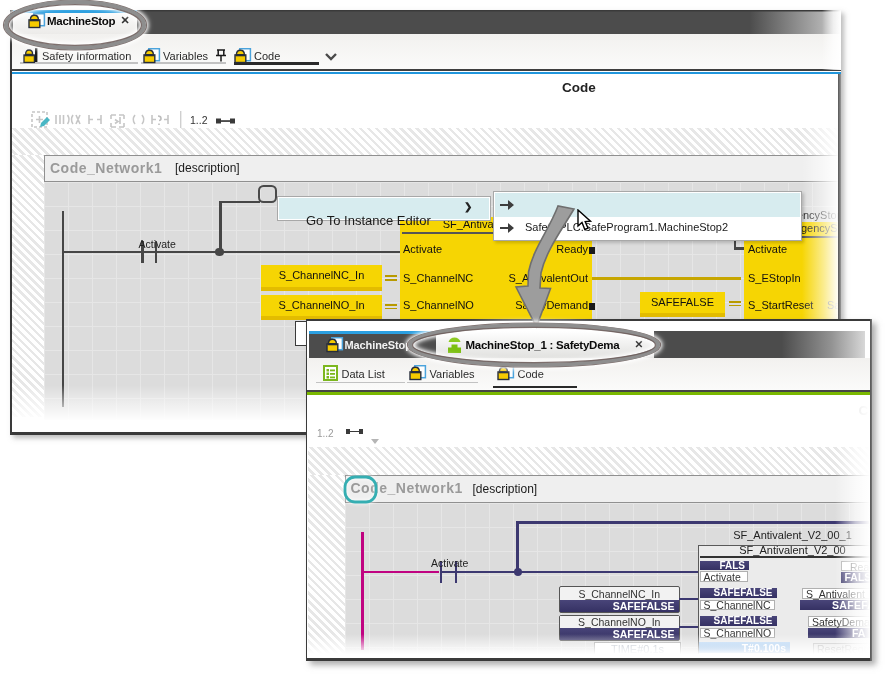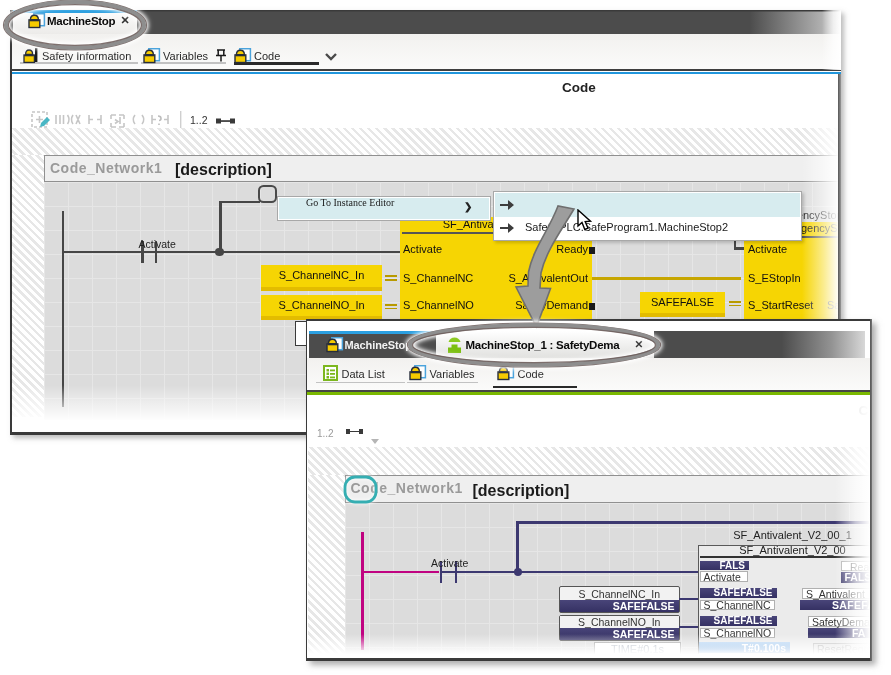--- a/index.html
+++ b/index.html
@@ -15,21 +15,21 @@
   font-size:11px;text-align:center;}
 .wire{background:#464646;}
 .nwire{background:#3c3870;}
 .mwire{background:#c00381;}
 .nval{background:linear-gradient(#494579,#353163);color:#fff;font-weight:bold;
   font-size:10.5px;text-align:right;padding:0 4px;line-height:11px;}
 .wlab{background:#fff;border:1px solid #b0b0b0;color:#333;font-size:10.5px;
   padding:0 3px;line-height:10.5px;}
 .hdrbox{background:#efefef;border:1.5px solid #909090;}
 .hdrtxt{color:#9a9a9a;font-weight:bold;font-size:14px;letter-spacing:0.5px;}
-.desctxt{color:#1a1a1a;font-weight:bold;font-size:16px;}
+.desctxt{color:#1a1a1a;font-weight:normal;font-size:12px;}
 .tbtxt{font-size:11px;color:#2a2a2a;}
 </style>
 </head>
 <body>
 <div id="page">
 
 <svg width="0" height="0" style="position:absolute;">
   <defs>
     <g id="lockpage">
       <rect x="5.8" y="0.7" width="10.6" height="12" fill="#fdfdfd" stroke="#4aa3dc" stroke-width="1.5"></rect>
@@ -182,21 +182,21 @@
   <div class="abs" style="left:812px;top:0;width:19px;height:59.5px;
        background:linear-gradient(90deg,rgba(255,255,255,0) 0%,rgba(255,255,255,0.75) 60%,#ffffff 100%);"></div>
 
   <div class="abs" style="left:0;top:0;width:1.8px;height:100%;background:#3a3a3a;"></div>
   <div class="abs" style="left:0;top:422px;width:100%;height:3px;background:#3a3a3a;"></div>
   <div class="abs" style="left:828px;top:64px;width:3px;height:361px;background:linear-gradient(90deg,#555,#999);"></div>
 </div>
 
 <div class="abs" style="left:277px;top:195.5px;width:214px;height:25.5px;background:#fff;border:1px solid #a8a8a8;">
   <div class="abs" style="left:1px;top:1px;right:1px;height:21px;background:#d7ecef;"></div>
-  <div class="abs" style="left:28px;top:0;font-size:10px;color:#1a1a1a;font-family:Liberation Serif, serif;">Go To Instance Editor</div>
+  <div class="abs" style="left:28px;top:16px;font-size:13px;color:#1a1a1a;">Go To Instance Editor</div>
   <div class="abs" style="left:186px;top:4.5px;font-size:10px;font-weight:bold;color:#222;">❯</div>
 </div>
 
 <div class="abs" style="left:493px;top:190.5px;width:309px;height:50px;background:#fff;border:1px solid #a8a8a8;box-shadow:2px 2px 3px rgba(0,0,0,0.18);">
   <div class="abs" style="left:1px;top:1px;right:1px;height:24px;background:#d7ecef;"></div>
   <svg class="abs" style="left:6px;top:7px;" width="15" height="12" viewBox="0 0 15 12">
         <path d="M0,5 h8 v-4 l6,5 -6,5 v-4 h-8 z" fill="#3d3d3d"></path>
       </svg>
   <svg class="abs" style="left:6px;top:30px;" width="15" height="12" viewBox="0 0 15 12">
         <path d="M0,5 h8 v-4 l6,5 -6,5 v-4 h-8 z" fill="#3d3d3d"></path>

